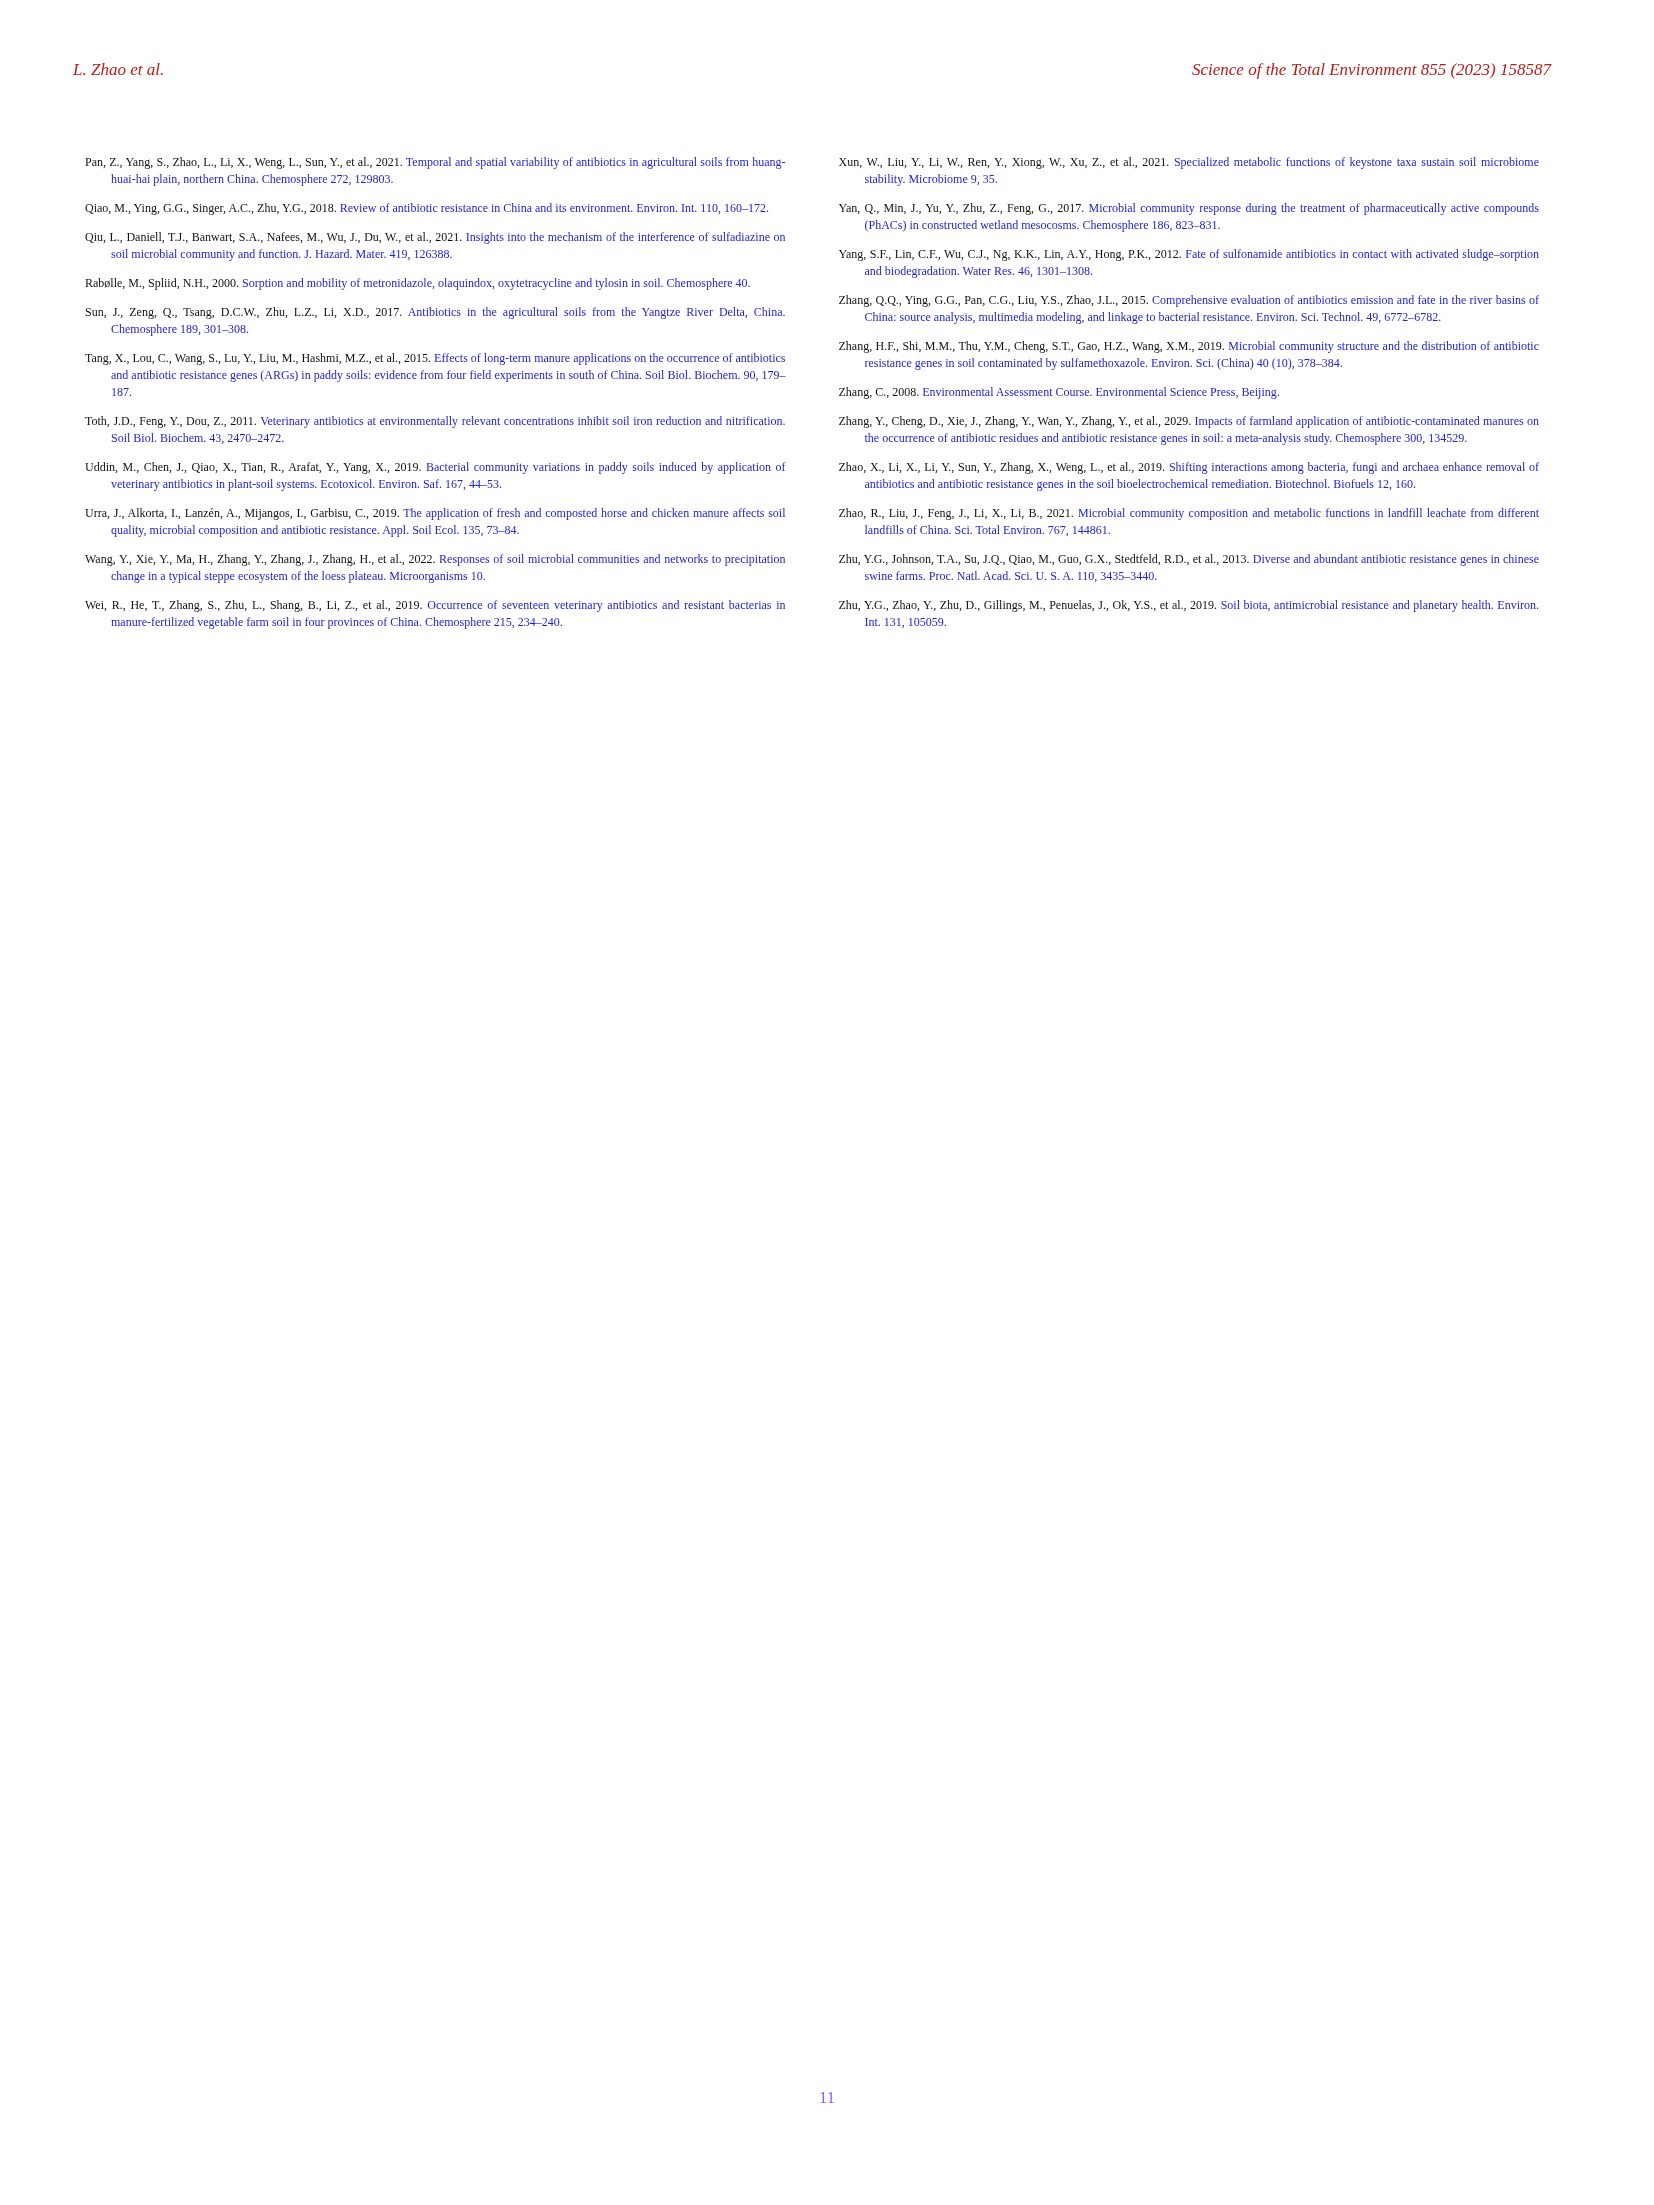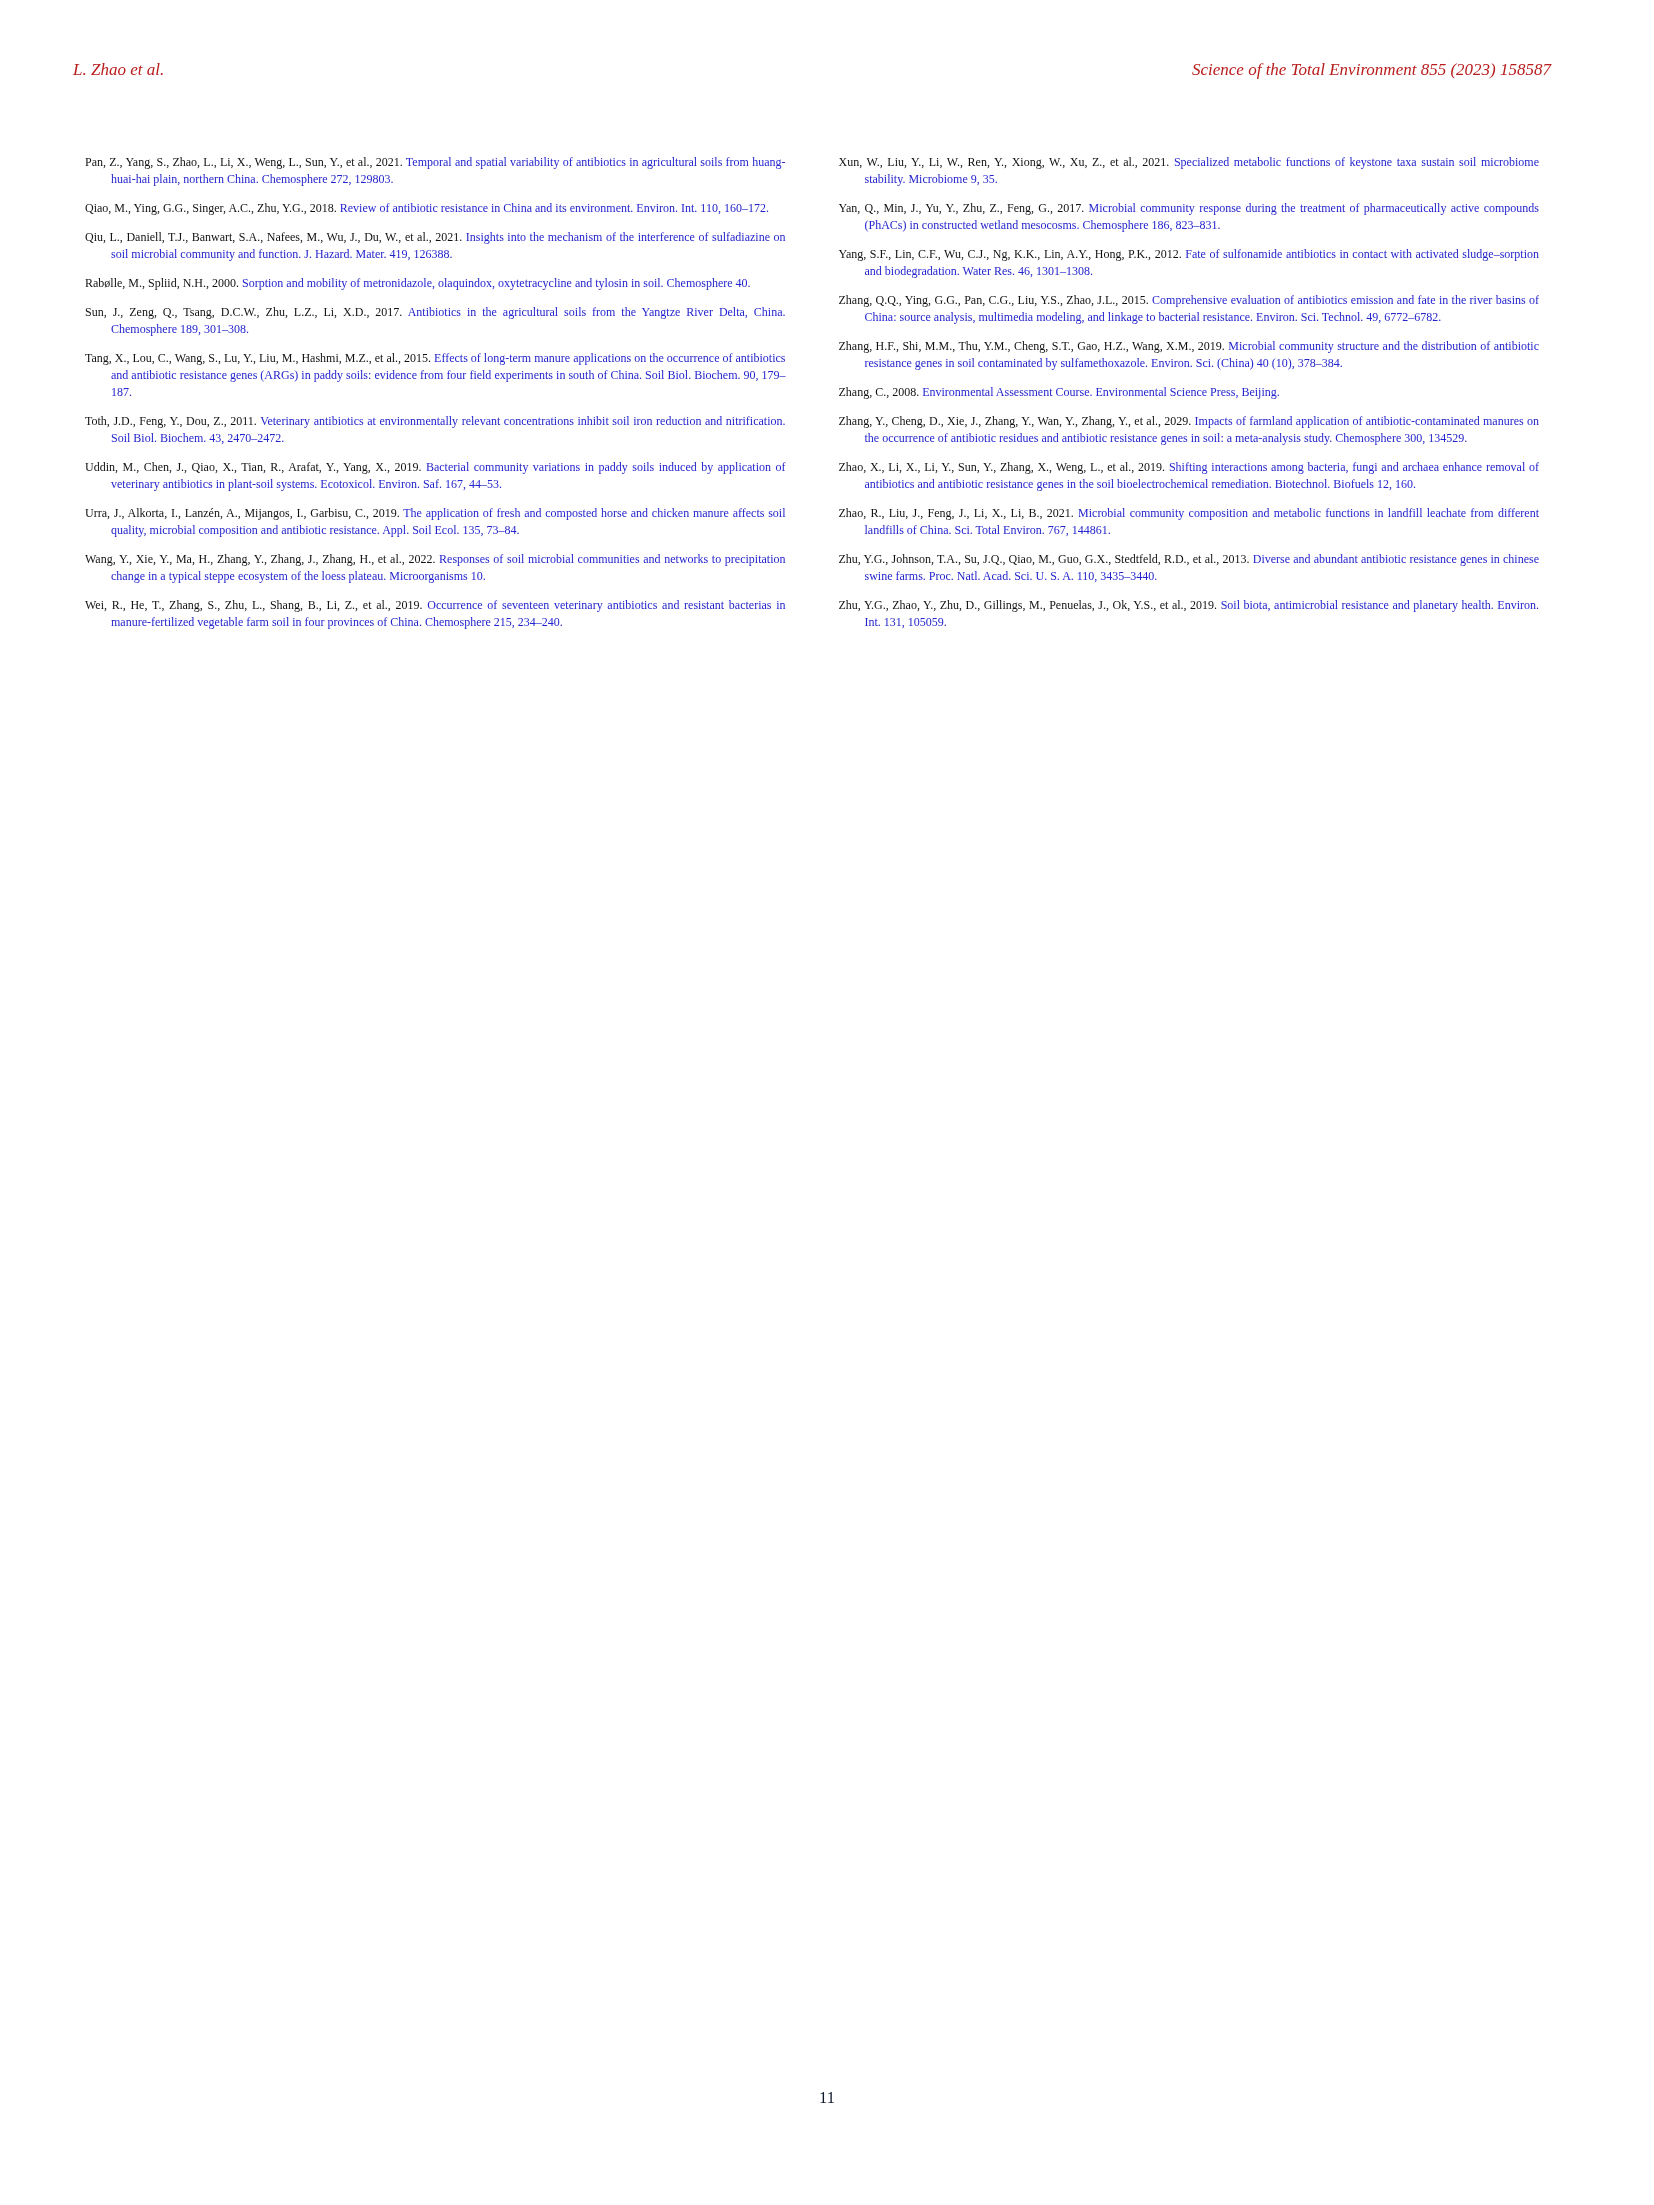--- a/index.html
+++ b/index.html
@@ -44,21 +44,21 @@
     color: #111111;
   }
   .ref .link { color: #2424cd; }
   .page-number {
     position: absolute;
     top: 2088px;
     left: 0;
     width: 100%;
     text-align: center;
     font-size: 16.5px;
-    color: #0f172a;
+    color: #8b5cf6;
   }
 </style>
 </head>
 <body>
 
 <div class="running-head">
   <span>L. Zhao et al.</span>
   <span>Science of the Total Environment 855 (2023) 158587</span>
 </div>
 

